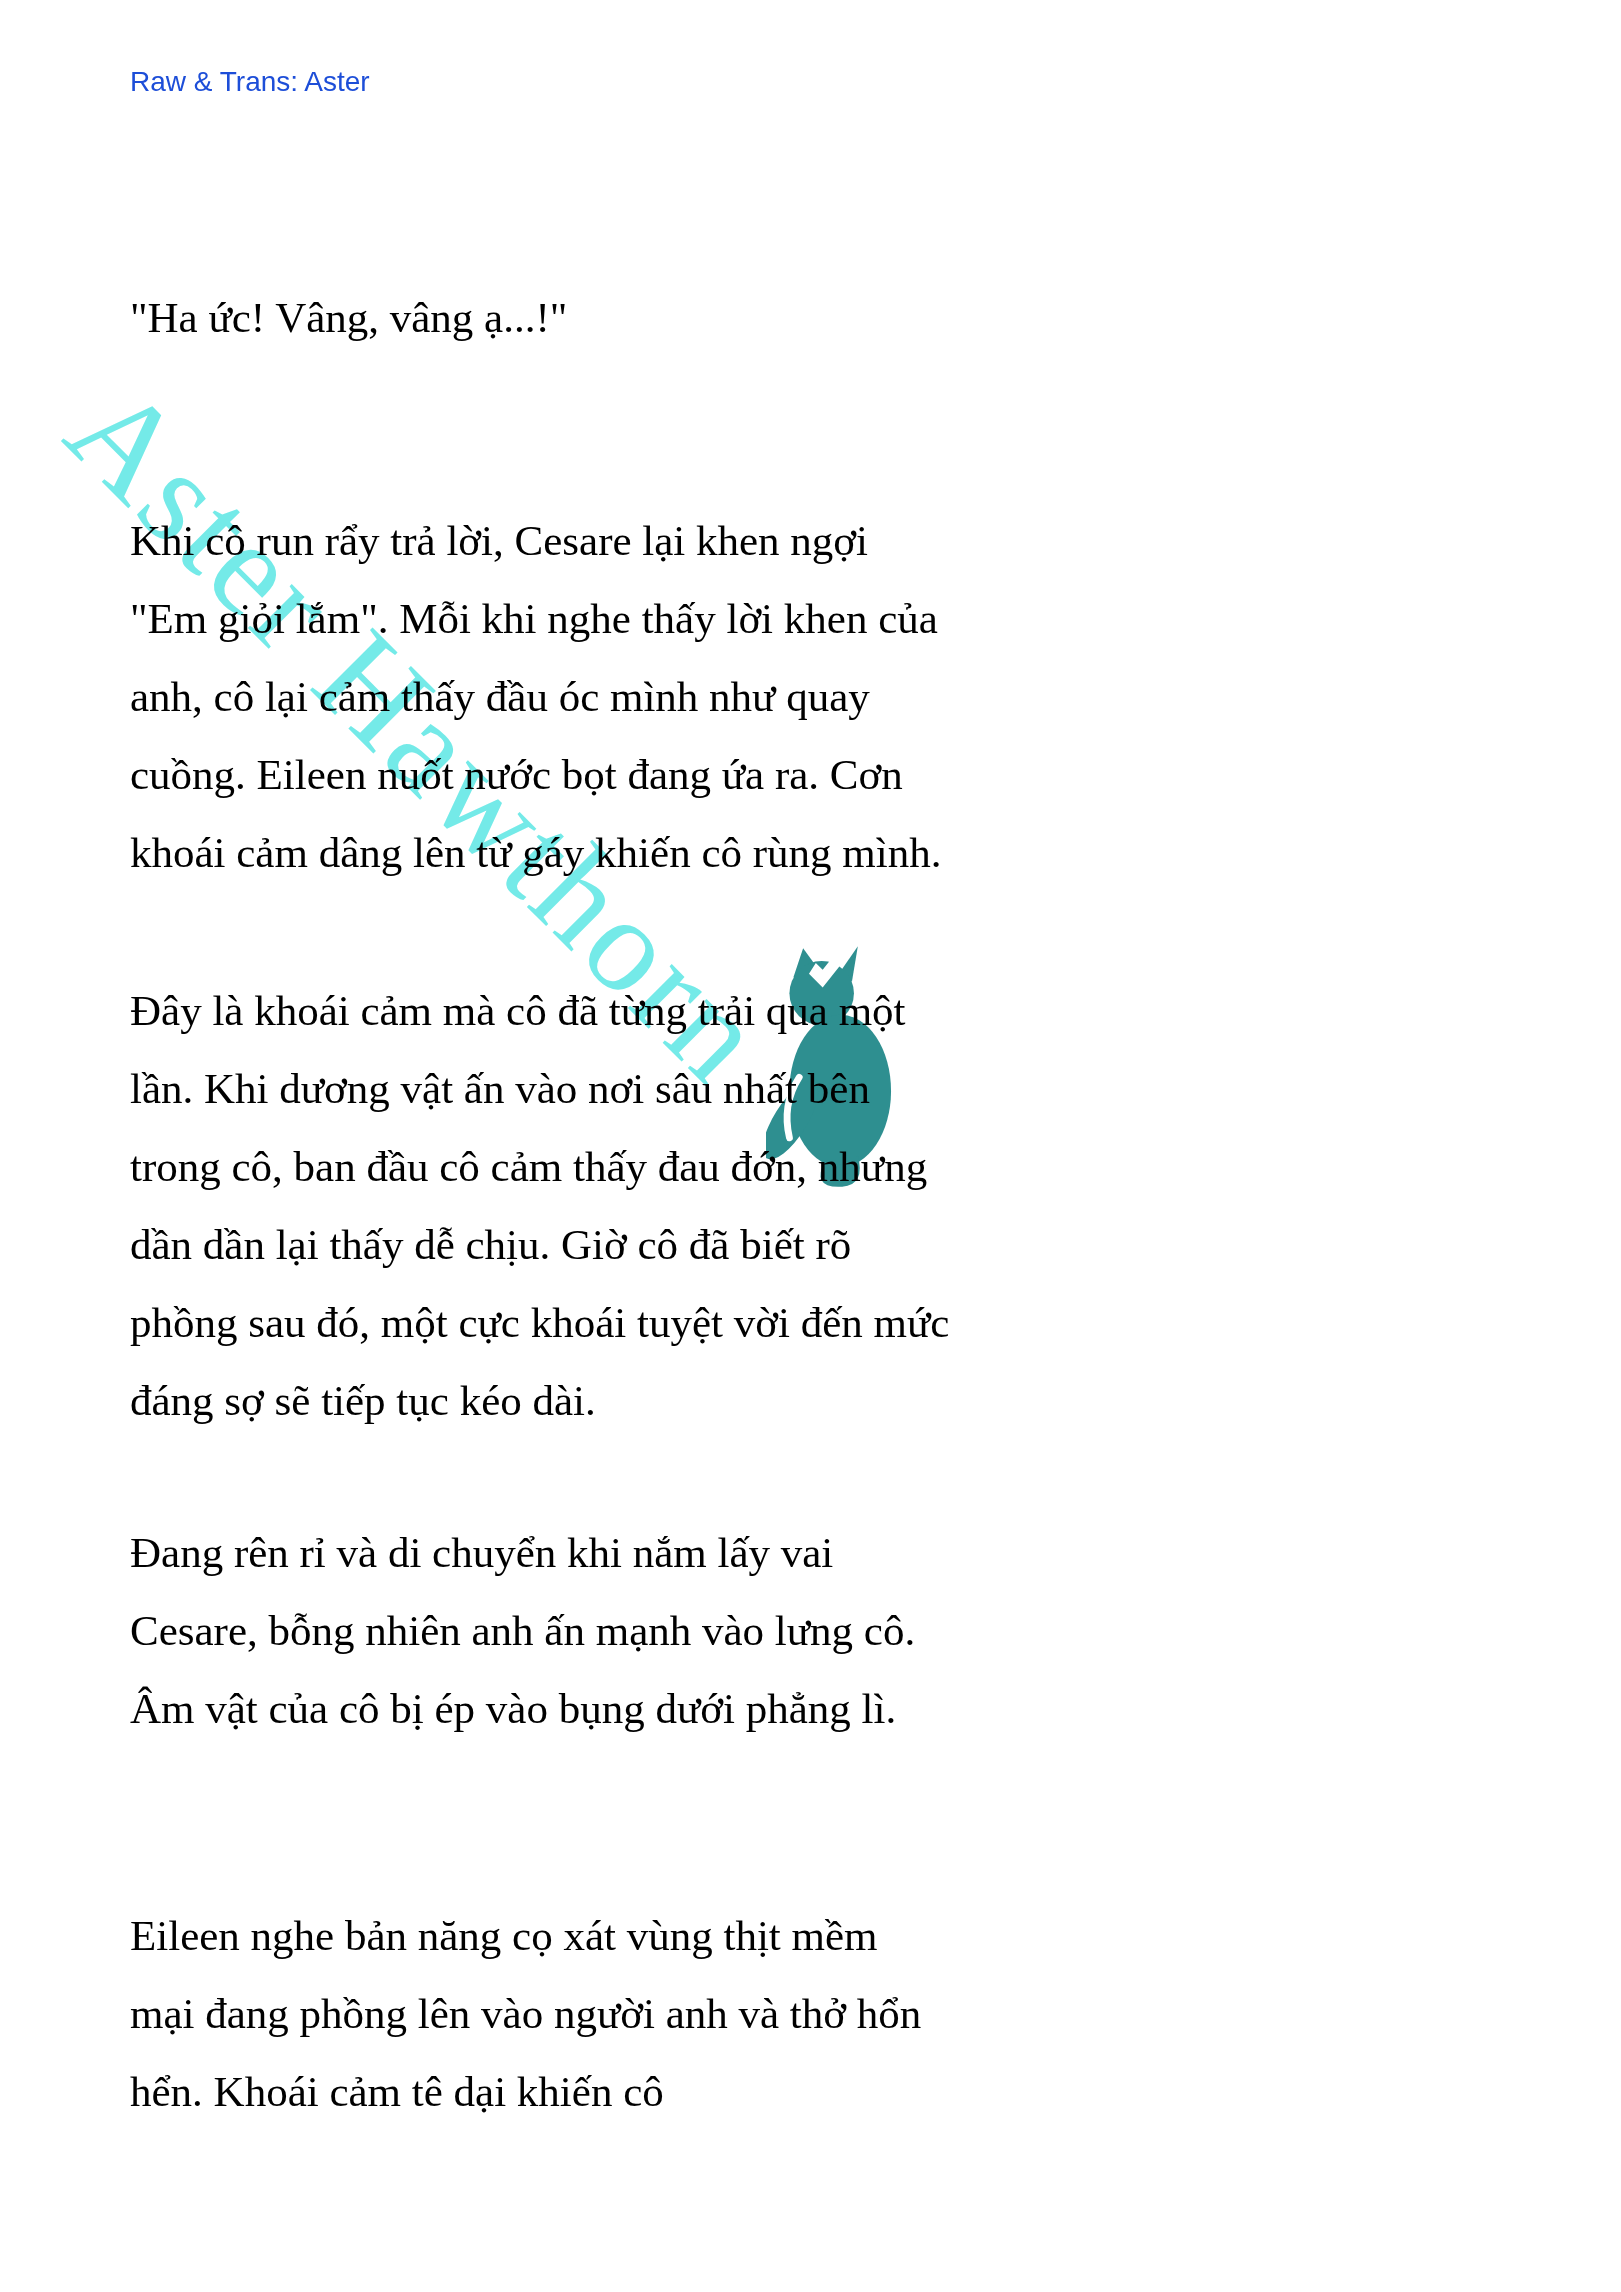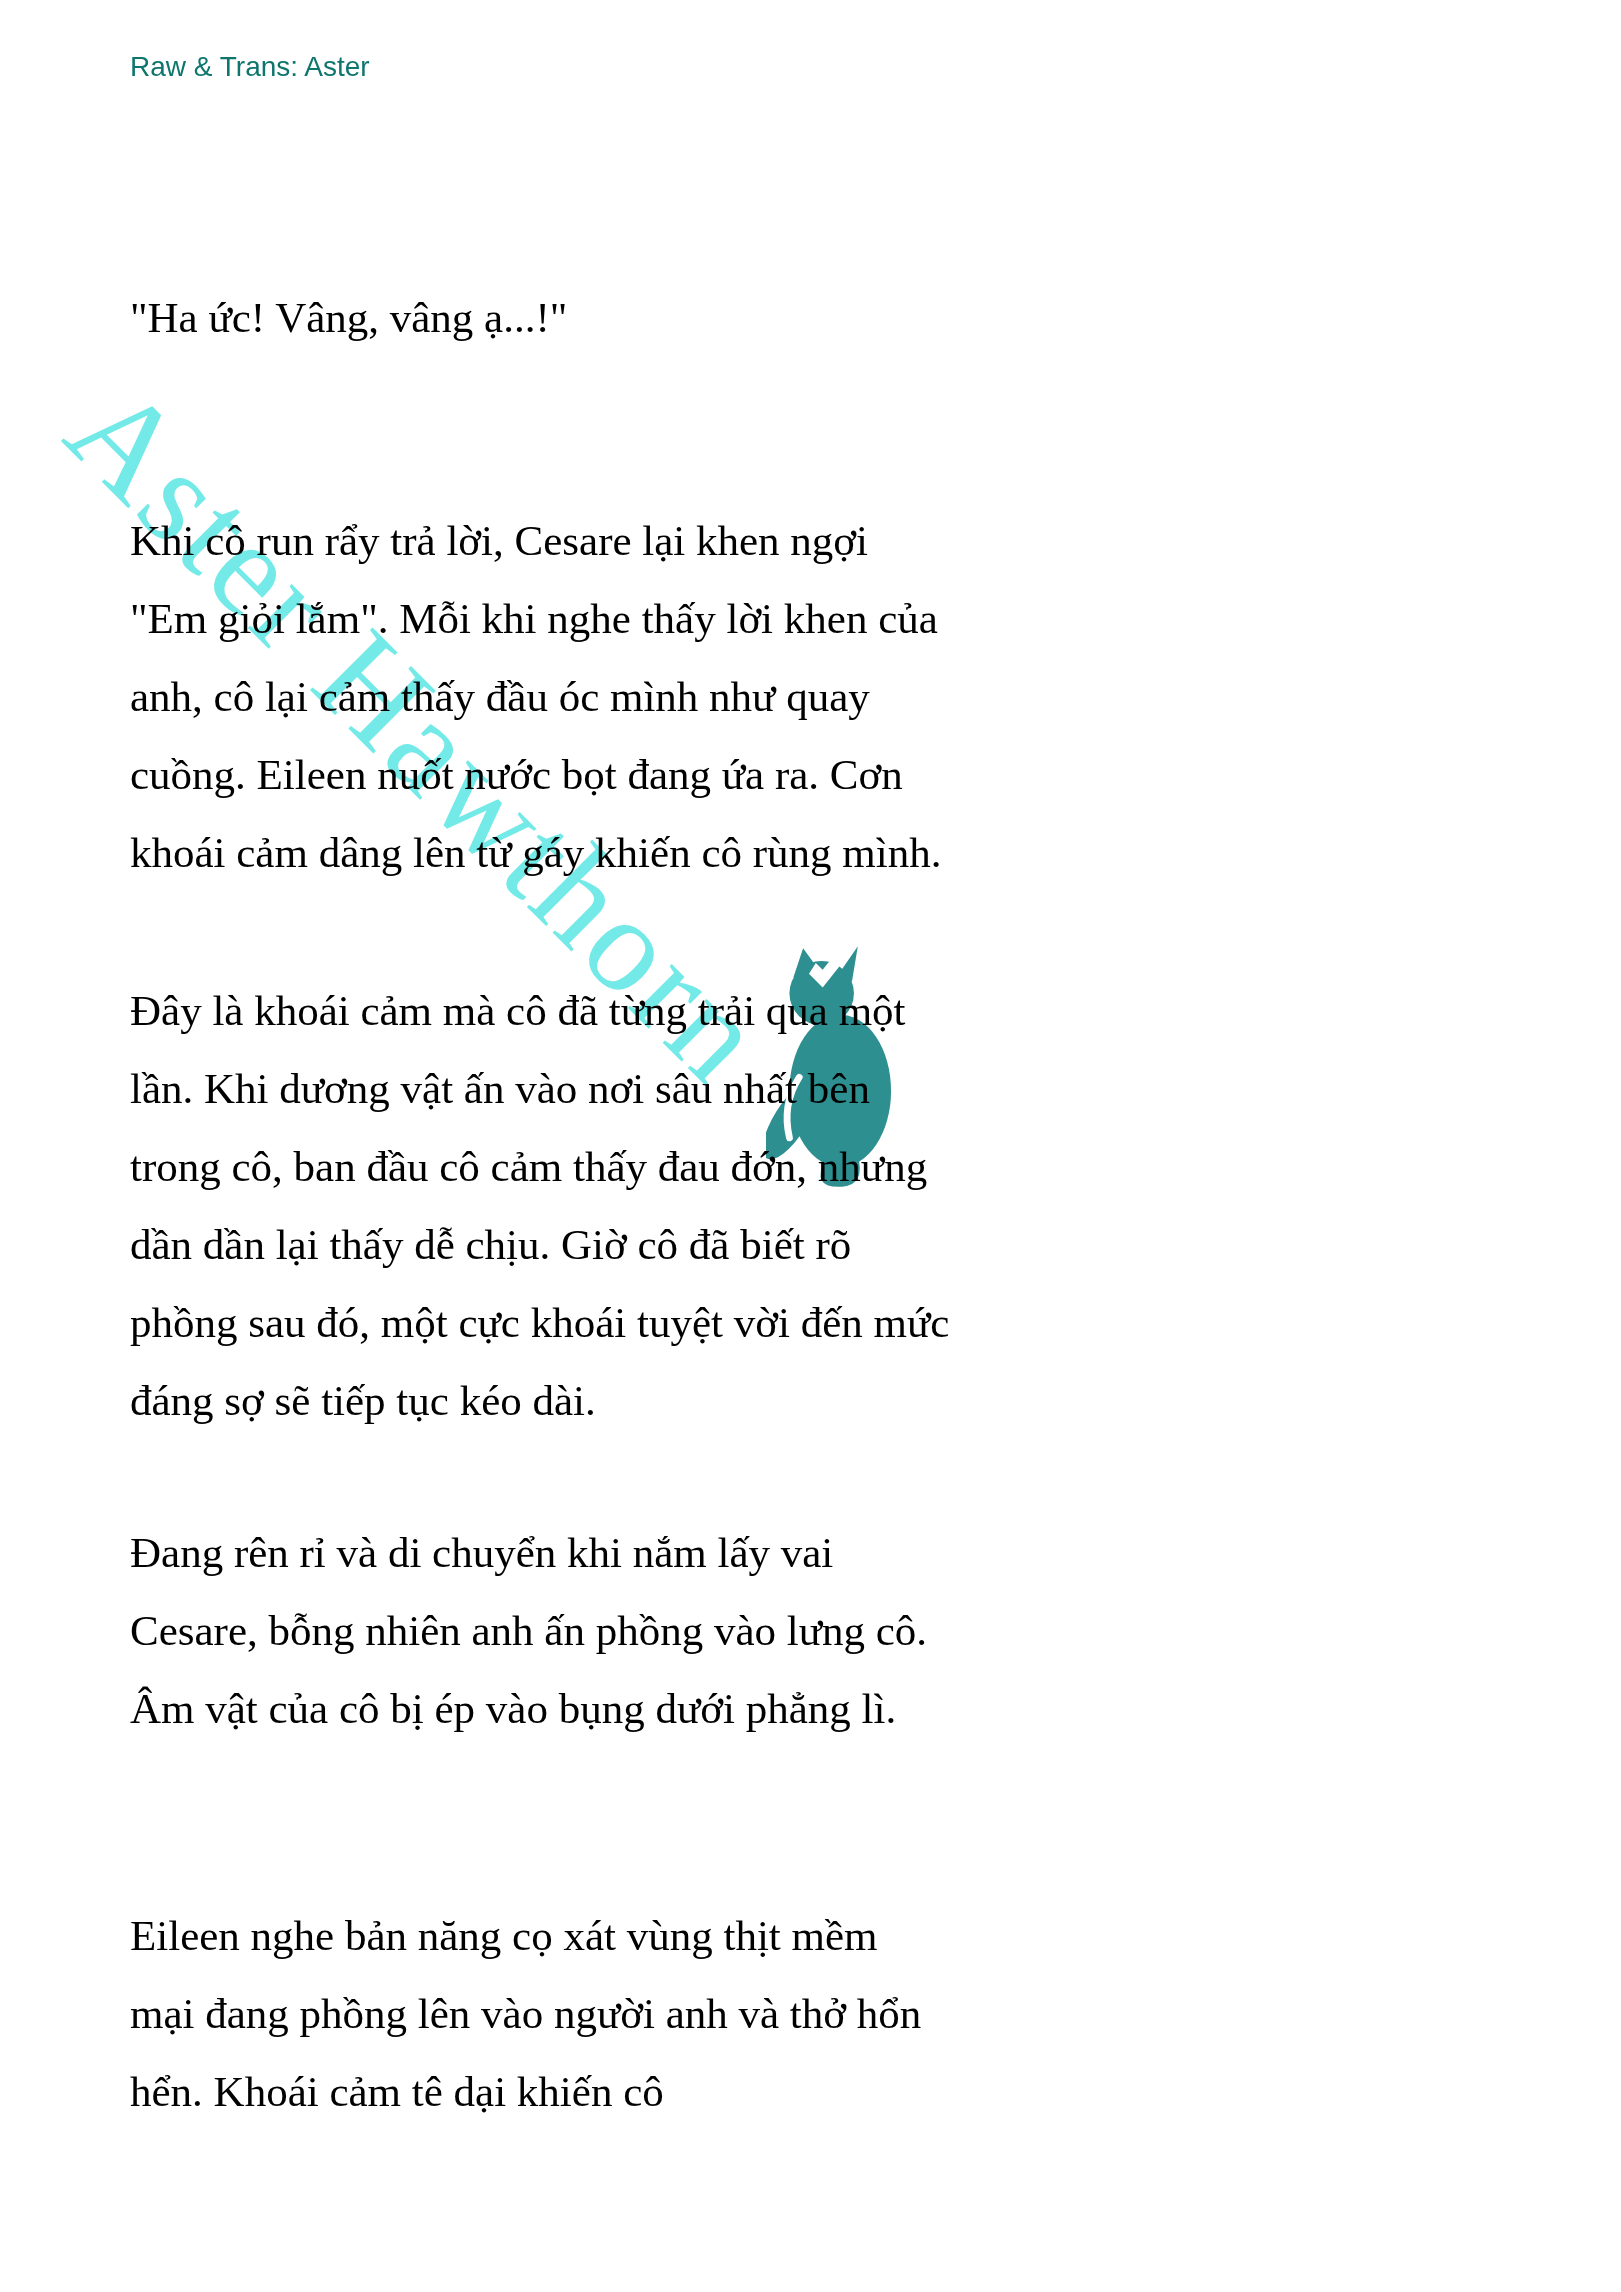--- a/index.html
+++ b/index.html
@@ -7,24 +7,24 @@
     position: relative;
     width: 1621px;
     height: 2293px;
     margin: 0 auto;
     background: #ffffff;
     overflow: hidden;
   }
   .credit {
     position: absolute;
     left: 130px;
-    top: 51px;
+    top: 66px;
     font-family: "Liberation Sans", "DejaVu Sans", sans-serif;
     font-size: 28px;
-    color: #0f766e;
+    color: #1d4ed8;
     z-index: 3;
     white-space: nowrap;
   }
   .watermark {
     position: absolute;
     left: 147px;
     top: 353px;
     z-index: 1;
     font-family: "Liberation Serif", "DejaVu Serif", serif;
     font-size: 135px;
@@ -84,18 +84,18 @@
       <path d="M60,220 Q46,248 78,246 Q102,244 94,214 Q80,230 60,220 Z" fill="#2E8F90"></path>
       <path d="M44,28 L58,42 L82,12 L73,5 L58,24 L51,17 Z" fill="#ffffff"></path>
       <path d="M34,134 Q16,162 24,196" fill="none" stroke="#ffffff" stroke-width="7" stroke-linecap="round"></path>
     </g>
   </svg>
 
   <div class="body-text">
     <p class="p1">"Ha ức! Vâng, vâng ạ...!"</p>
     <p class="p2">Khi cô run rẩy trả lời, Cesare lại khen ngợi "Em giỏi lắm". Mỗi khi nghe thấy lời khen của anh, cô lại cảm thấy đầu óc mình như quay cuồng. Eileen nuốt nước bọt đang ứa ra. Cơn khoái cảm dâng lên từ gáy khiến cô rùng mình.</p>
     <p class="p3">Đây là khoái cảm mà cô đã từng trải qua một lần. Khi dương vật ấn vào nơi sâu nhất bên trong cô, ban đầu cô cảm thấy đau đớn, nhưng dần dần lại thấy dễ chịu. Giờ cô đã biết rõ phồng sau đó, một cực khoái tuyệt vời đến mức đáng sợ sẽ tiếp tục kéo dài.</p>
-    <p class="p4">Đang rên rỉ và di chuyển khi nắm lấy vai Cesare, bỗng nhiên anh ấn phồng vào lưng cô. Âm vật của cô bị ép vào bụng dưới phẳng lì.</p>
+    <p class="p4">Đang rên rỉ và di chuyển khi nắm lấy vai Cesare, bỗng nhiên anh ấn mạnh vào lưng cô. Âm vật của cô bị ép vào bụng dưới phẳng lì.</p>
     <p class="p5">Eileen nghe bản năng cọ xát vùng thịt mềm mại đang phồng lên vào người anh và thở hổn hển. Khoái cảm tê dại khiến cô</p>
   </div>
 
 </div>
 
 
 </body></html>

